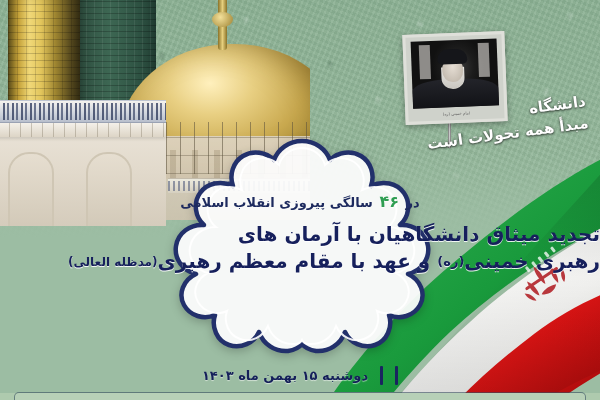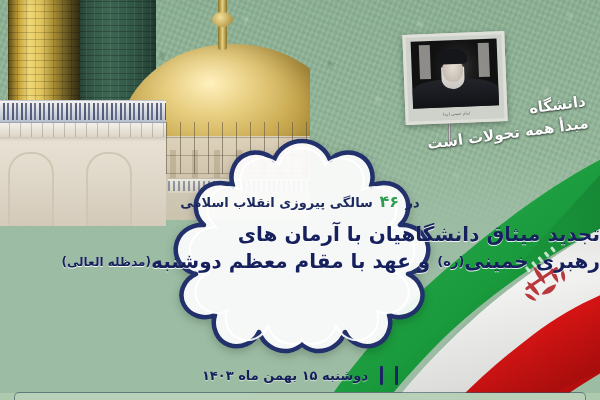--- a/index.html
+++ b/index.html
@@ -336,21 +336,21 @@
   <div class="headline-zone">
     <div class="kicker">
       <span>در</span>
       <span class="num">۴۶</span>
       <span>سالگی پیروزی انقلاب اسلامی</span>
     </div>
     <div class="title-main">
       <div>تجدید میثاق دانشگاهیان با آرمان های</div>
       <div>
         <span>رهبری خمینی</span><span class="sup">(ره)</span>
-        <span>و عهد با مقام معظم دوشنبه</span><span class="tiny">(مدظله العالی)</span>
+        <span>و عهد با مقام معظم رهبری</span><span class="tiny">(مدظله العالی)</span>
       </div>
     </div>
   </div>
 
   <div class="infobar">
     <div class="info-item">دوشنبه ۱۵ بهمن ماه ۱۴۰۳</div>
     <div class="sep"></div>
     <div class="sep"></div>
   </div>
 

